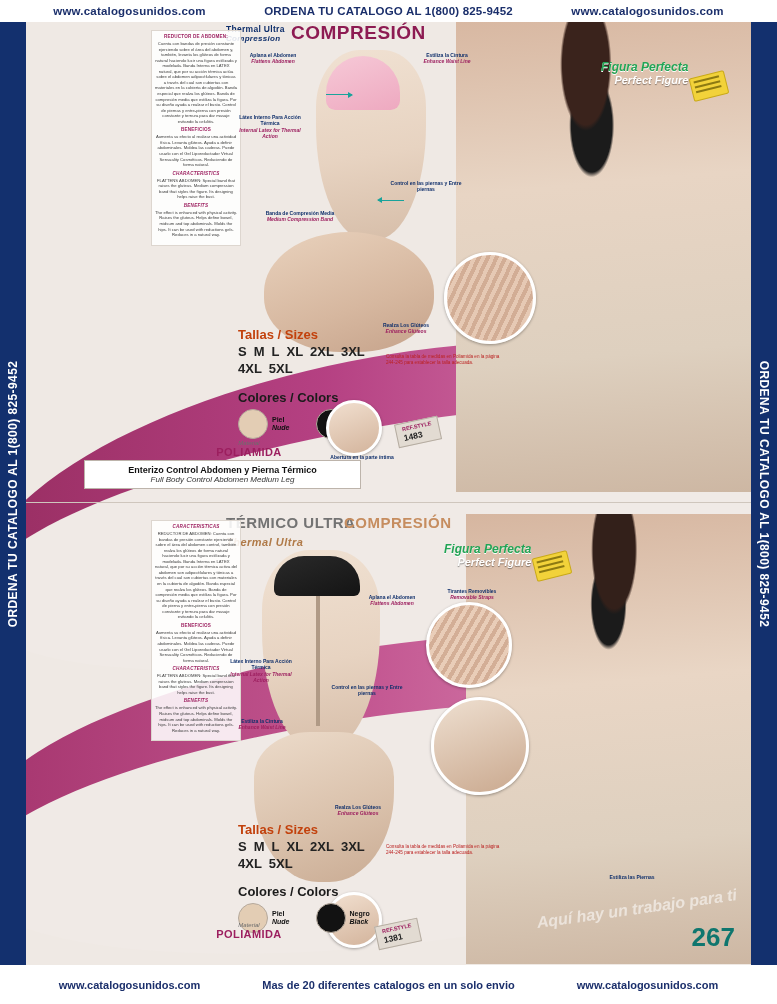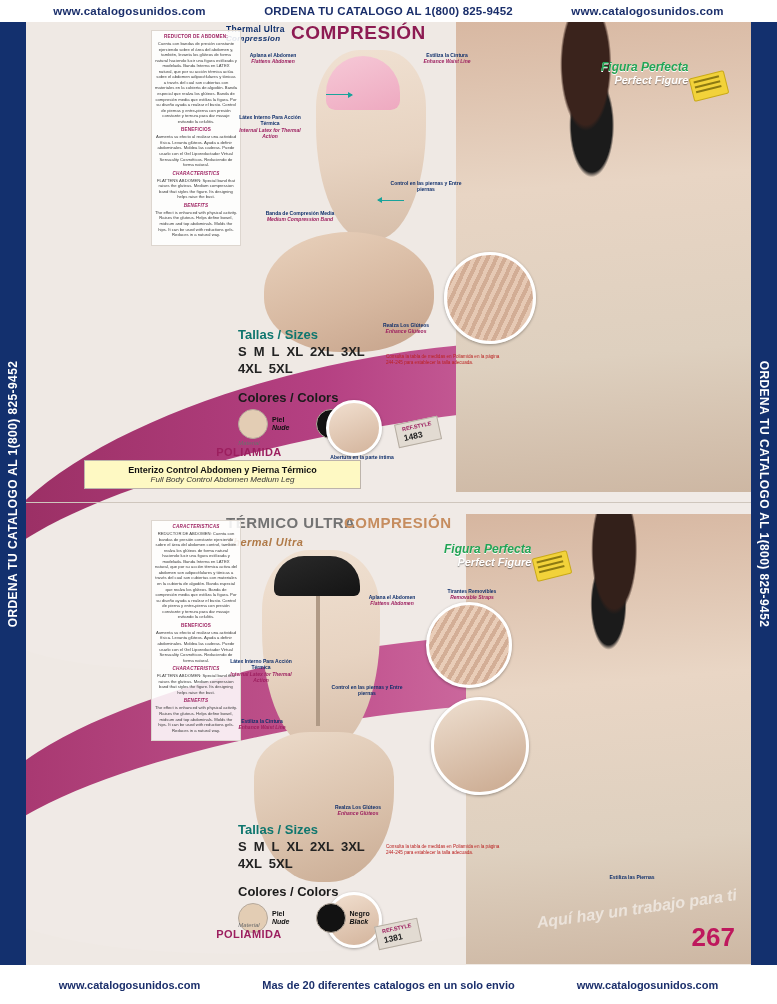--- a/index.html
+++ b/index.html
@@ -111,35 +111,35 @@
   .big-comp{
     position:absolute;font-size:19px;font-weight:bold;color:#8d1b52;letter-spacing:.5px;
   }
   .big-comp2{
     position:absolute;font-weight:bold;letter-spacing:.5px;
   }
   .big-comp2 .a{font-size:15px;color:#737373;text-align:center;}
   .big-comp2 .b{font-size:11px;color:#b07a48;font-style:italic;}
 
   .sizes-wrap{position:absolute;text-align:left;}
-  .sizes-title{font-size:13px;font-weight:bold;color:#0f766e;margin-bottom:2px;}
+  .sizes-title{font-size:13px;font-weight:bold;color:#c2410c;margin-bottom:2px;}
   .sizes-row{display:flex;gap:7px;align-items:center;}
   .sizes-row span{font-size:13px;font-weight:bold;color:#222;}
   .size-note{font-size:4.6px;color:#b22;line-height:1.3;width:120px;margin-top:2px;}
 
   .colors-wrap{position:absolute;}
   .colors-title{font-size:13px;font-weight:bold;color:#1b1b1b;margin-bottom:4px;}
   .swatches{display:flex;gap:26px;align-items:center;}
   .sw{display:flex;align-items:center;gap:4px;}
   .dot{width:28px;height:28px;border-radius:50%;border:1px solid #b5a99c;}
   .sw-lbl{font-size:7px;font-weight:bold;line-height:1.2;color:#111;}
   .sw-lbl i{display:block;font-style:italic;font-weight:bold;}
 
   .namebar{
-    position:absolute;background:#fef9c3;border:1px solid #bdb4ab;
+    position:absolute;background:#ffffff;border:1px solid #bdb4ab;
     padding:4px 10px;text-align:center;
   }
   .namebar .es{font-size:9px;font-weight:bold;color:#111;}
   .namebar .en{font-size:8px;font-style:italic;color:#333;}
 
   .material{
     position:absolute;text-align:center;
   }
   .material .m1{font-size:6px;color:#6d6d6d;font-style:italic;}
   .material .m2{font-size:11px;font-weight:bold;color:#9c1f5f;letter-spacing:.4px;}
@@ -155,21 +155,21 @@
   .refstyle{
     position:absolute;
     background:#e2dbd2;border:1px solid #b5aca1;
     padding:3px 6px;font-size:8.5px;font-weight:bold;color:#222;
     transform:rotate(-12deg);
   }
   .refstyle .rs{font-size:5.5px;color:#9c1f5f;display:block;line-height:1;}
 
   .pagenum{
     position:absolute;right:16px;top:900px;
-    font-size:26px;font-weight:bold;color:#be185d;
+    font-size:26px;font-weight:bold;color:#0f766e;
   }
   .watermark{
     position:absolute;font-size:16px;color:rgba(255,255,255,.55);
     font-style:italic;font-weight:bold;transform:rotate(-8deg);
     pointer-events:none;
   }
 
   .tag{
     position:absolute;width:34px;height:22px;background:#f2d23a;
     border:1px solid #c9a918;transform:rotate(-14deg);

